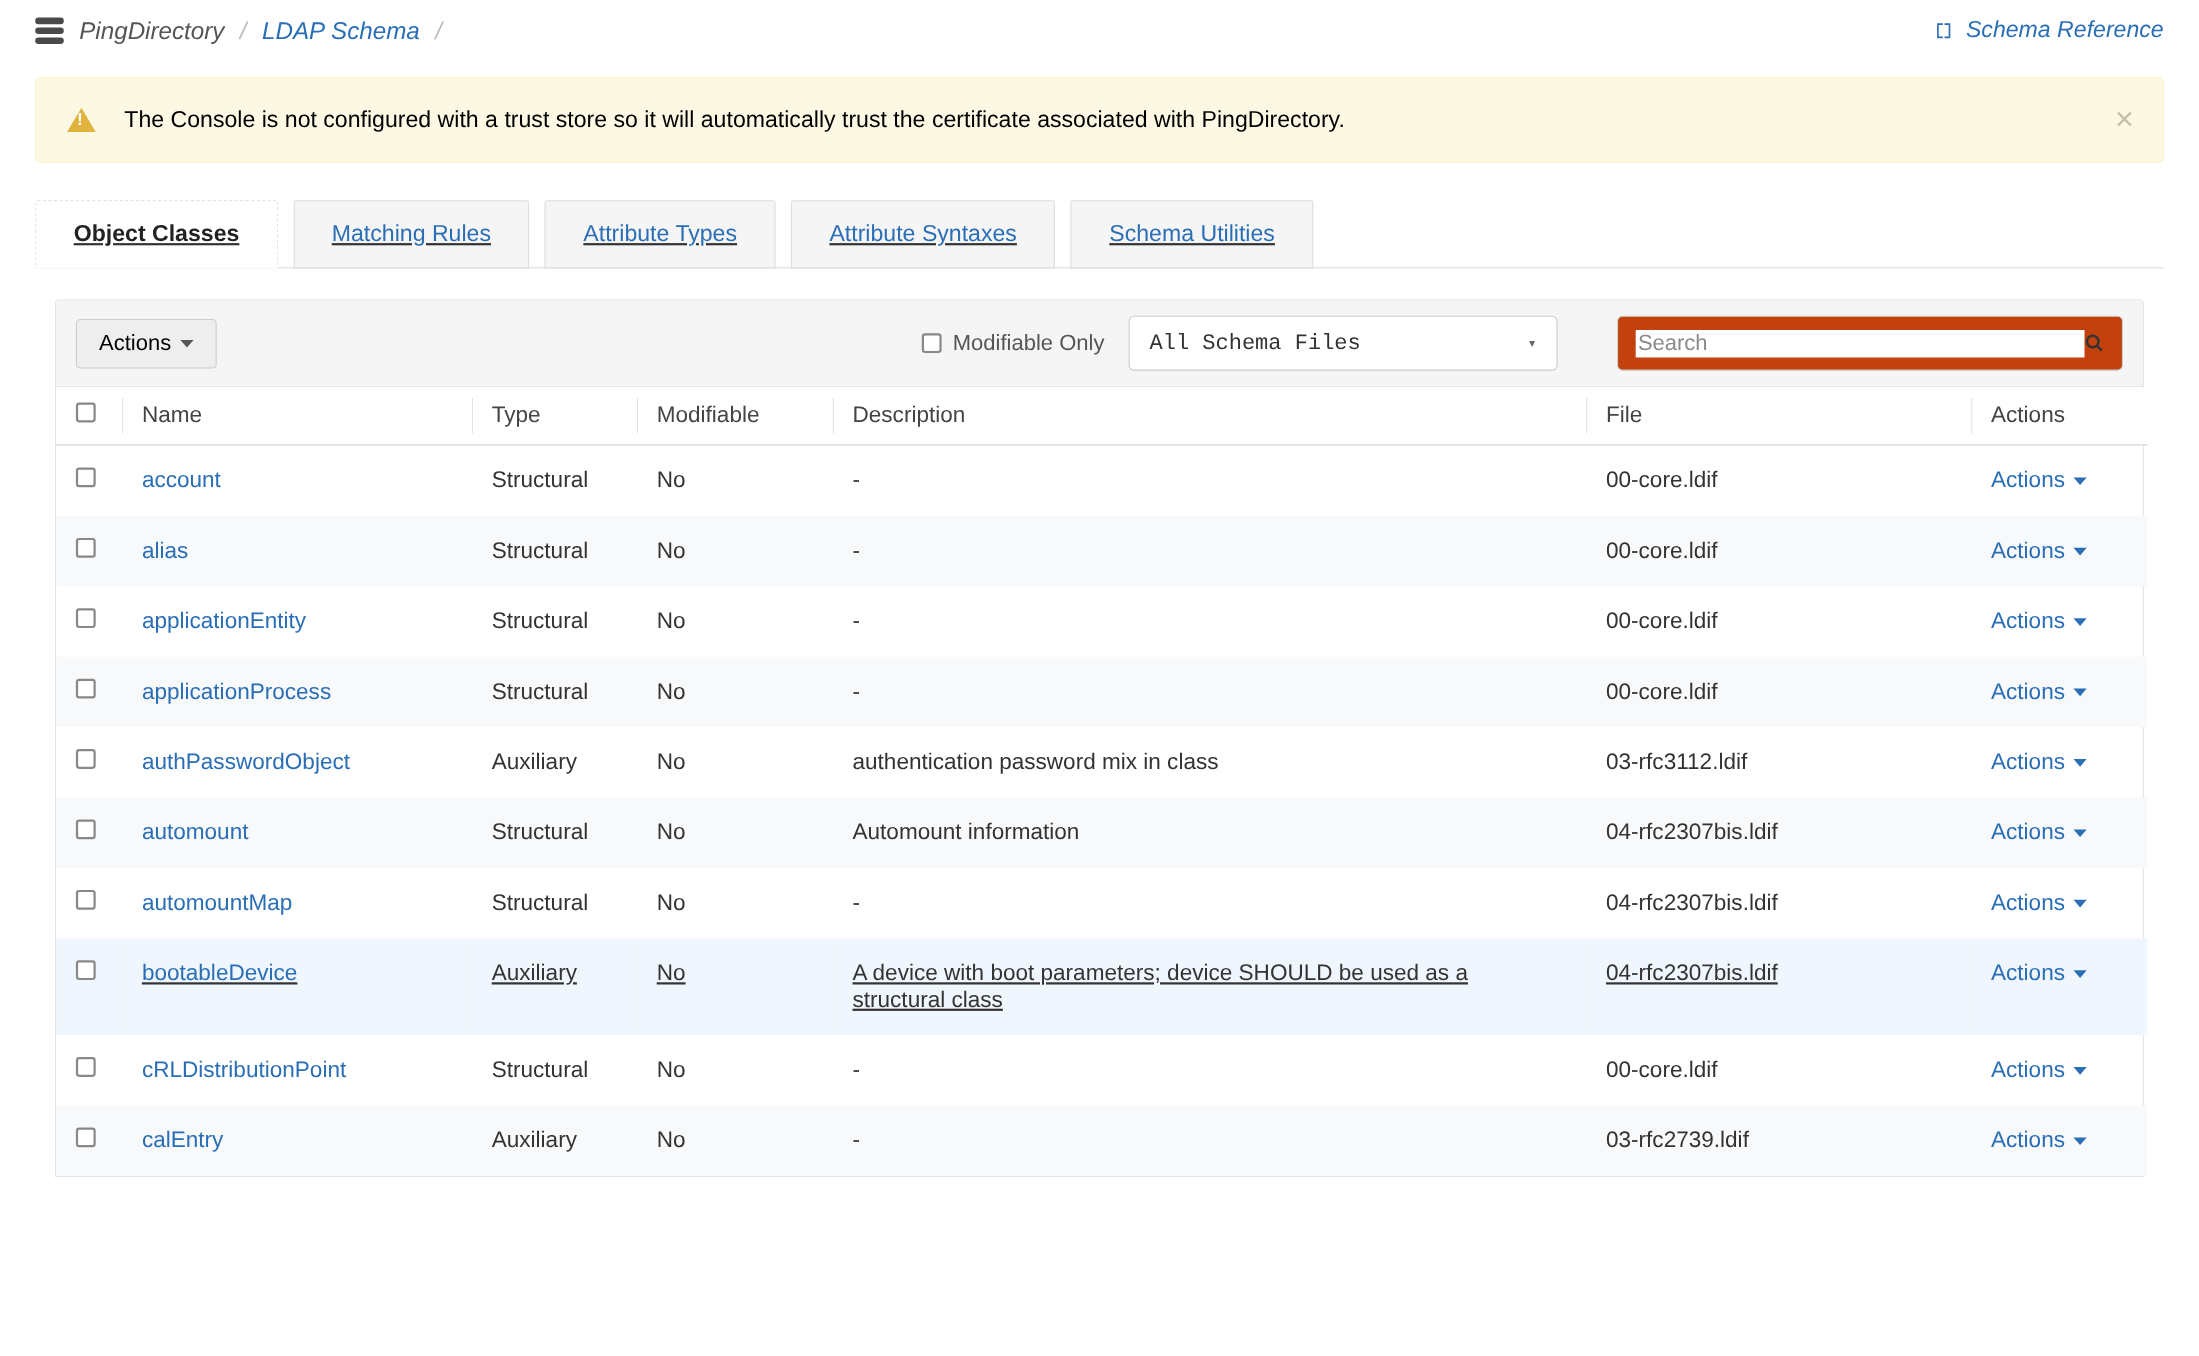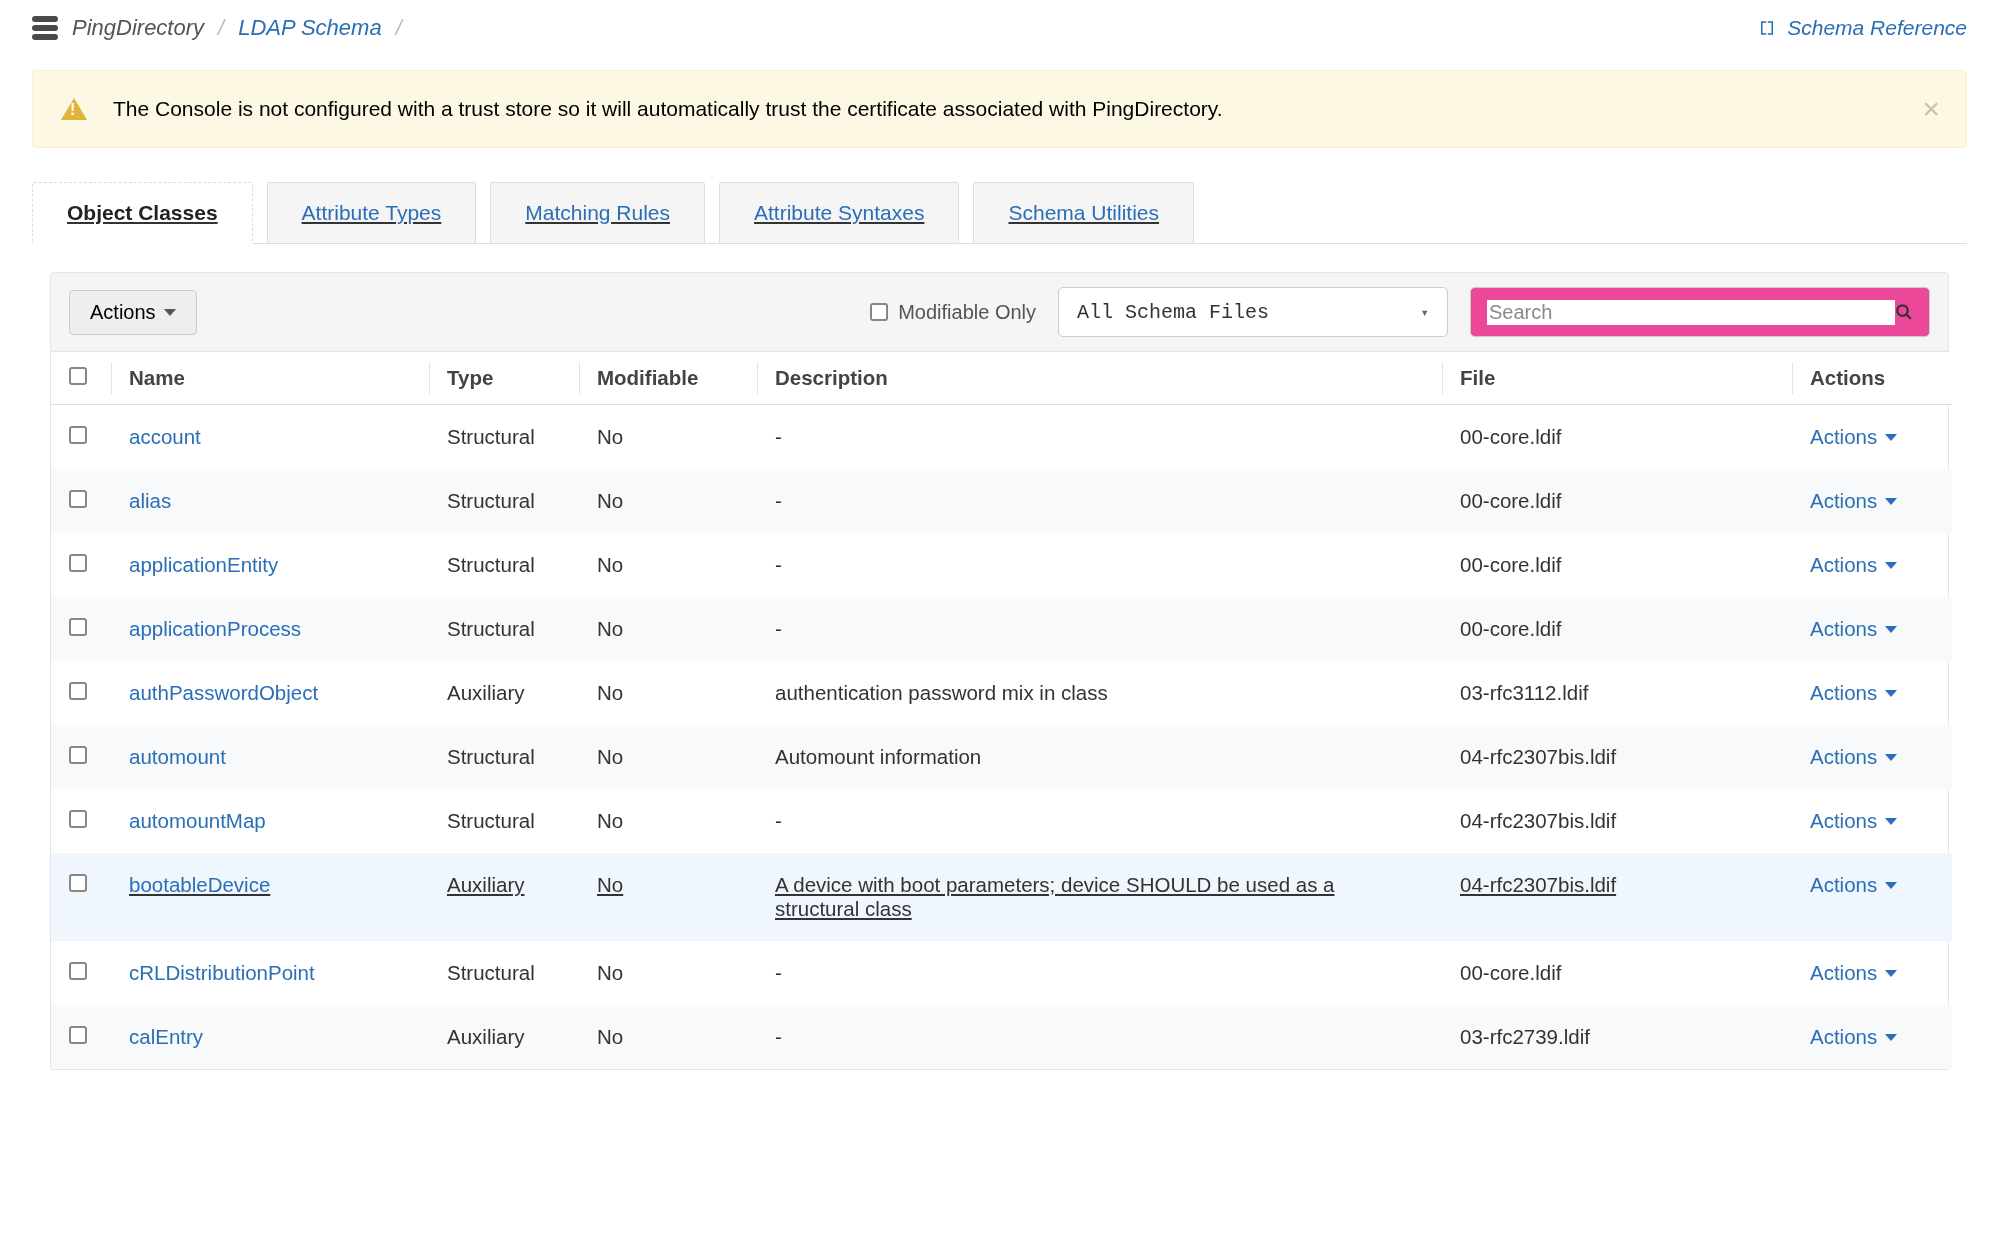--- a/index.html
+++ b/index.html
@@ -28,28 +28,28 @@
   .tab-panel { border-top: 1px solid #ddd; margin-top: -1px; padding-top: 28px; }
   
   .toolbar { display: flex; align-items: center; gap: 22px; background: #f5f5f5; border: 1px solid #e5e5e5; border-radius: 4px 4px 0 0; padding: 14px 18px; margin: 0 18px; }
   .actions-btn { background: #eee; border: 1px solid #ccc; border-radius: 4px; padding: 10px 20px; font-size: 20px; cursor: pointer; display: inline-flex; align-items: center; gap: 8px; }
   .caret-down { display: inline-block; width: 0; height: 0; border-left: 6px solid transparent; border-right: 6px solid transparent; border-top: 7px solid #555; }
   .toolbar-spacer { flex: 1; }
   .modifiable-only { display: flex; align-items: center; gap: 10px; font-size: 20px; color: #555; cursor: pointer; }
   .chk { width: 18px; height: 18px; border: 2px solid #888; border-radius: 3px; display: inline-block; background: #fff; }
   .select { background: #fff; border: 1px solid #ccc; border-radius: 5px; height: 50px; display: flex; align-items: center; padding: 0 18px; font-size: 20px; min-width: 390px; justify-content: space-between; cursor: pointer; font-family: Liberation Mono, monospace; }
   .select .sel-caret { color: #666; font-size: 14px; }
-  .search-wrap { background: #ec4899; border: 1px solid #ccc; border-radius: 5px; height: 50px; display: flex; align-items: center; padding: 0 16px; min-width: 460px; justify-content: space-between; }
+  .search-wrap { background: #c2410c; border: 1px solid #ccc; border-radius: 5px; height: 50px; display: flex; align-items: center; padding: 0 16px; min-width: 460px; justify-content: space-between; margin-left: 32px; }
   .search-wrap input { border: none; outline: none; font-size: 20px; flex: 1; color: #555; }
   .search-wrap input::placeholder { color: #8a8a8a; }
   .search-icon { width: 18px; height: 18px; }
   
   .table-wrap { margin: 0 18px; border: 1px solid #e5e5e5; border-top: none; }
   table { width: 100%; border-collapse: collapse; table-layout: fixed; }
-  thead th { text-align: left; font-weight: 700; color: #444; padding: 14px 18px; font-size: 20.5px; background: #fff; border-bottom: 1px solid #ddd; position: relative; }
+  thead th { text-align: left; font-weight: 400; color: #444; padding: 14px 18px; font-size: 20.5px; background: #fff; border-bottom: 1px solid #ddd; position: relative; }
   thead th + th::before { content: ""; position: absolute; left: 0; top: 20%; bottom: 20%; width: 1px; background: #e3e3e3; }
   tbody td { padding: 20px 18px; font-size: 20.5px; vertical-align: top; }
   tbody tr:nth-child(even) td { background: #f7f9fb; }
   tbody tr.highlight td { background: #f0f6fd; text-decoration: underline; }
   .row-actions { color: #2a6eb6; display: inline-flex; align-items: center; gap: 8px; cursor: pointer; }
   .row-actions .caret { width: 0; height: 0; border-left: 6px solid transparent; border-right: 6px solid transparent; border-top: 7px solid #2a6eb6; }
   col.c-check { width: 60px; }
   col.c-name { width: 318px; }
   col.c-type { width: 150px; }
   col.c-mod { width: 178px; }
@@ -83,22 +83,22 @@
   </div>
 
   <div class="alert">
     <span class="warn-icon"></span>
     <span class="msg">The Console is not configured with a trust store so it will automatically trust the certificate associated with PingDirectory.</span>
     <span class="close">×</span>
   </div>
 
   <div class="tabs" id="tabs">
       <div class="tab active">Object Classes</div>
+      <div class="tab">Matching Rules</div>
       <div class="tab">Attribute Types</div>
-      <div class="tab">Matching Rules</div>
       <div class="tab">Attribute Syntaxes</div>
       <div class="tab">Schema Utilities</div>
     </div>
 
   <div class="tab-panel">
 
     <div class="toolbar">
       <button class="actions-btn">
         <span>Actions</span>
         <span class="caret-down"></span>

